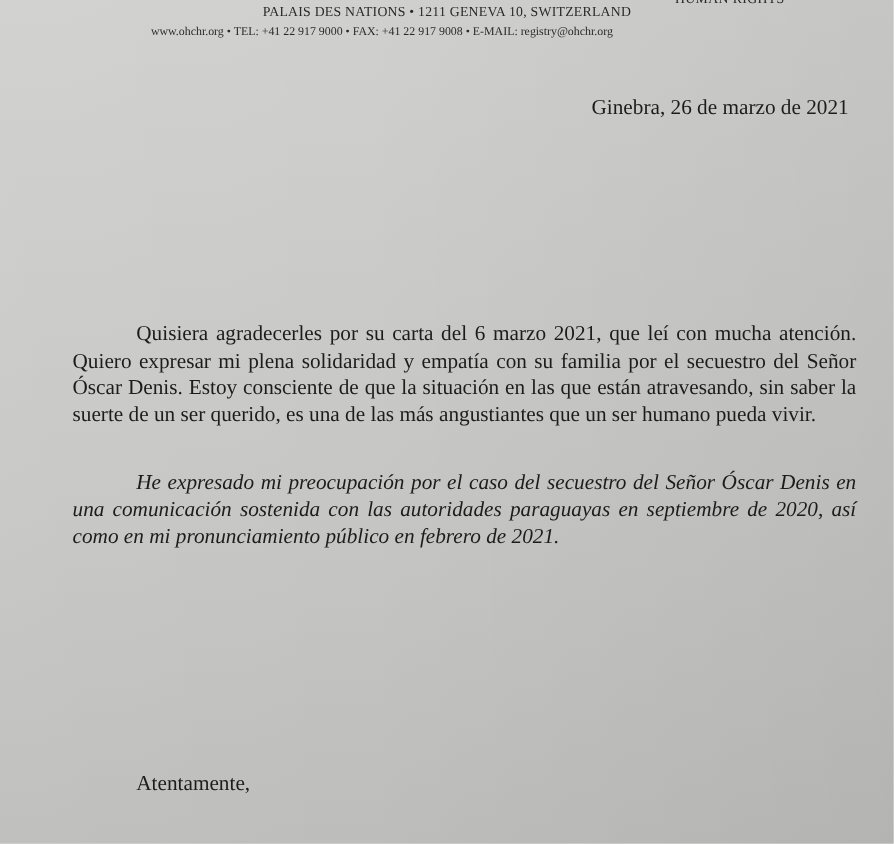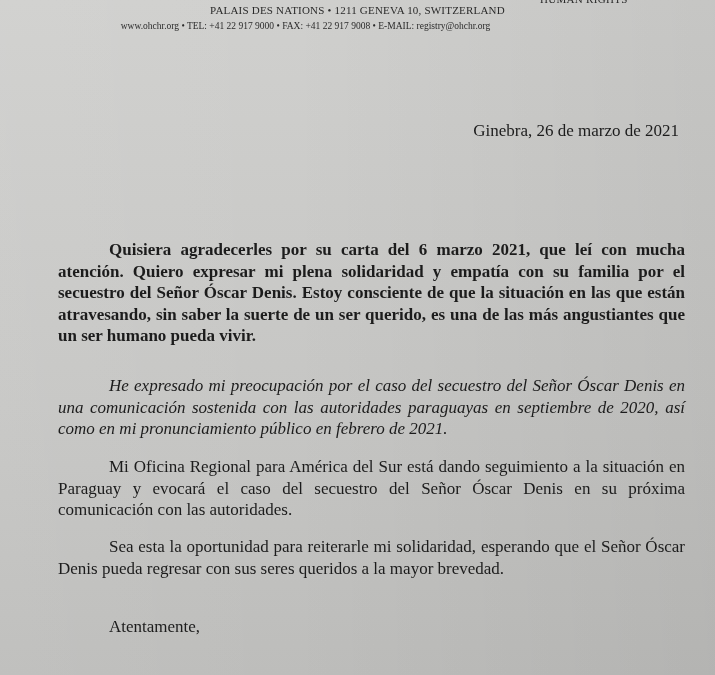--- a/index.html
+++ b/index.html
@@ -48,39 +48,38 @@
       width: 611px;
       text-align: center;
       font-size: 9.5px;
       color: #2a2a2a;
     }
     .date {
       position: absolute;
       top: 76px;
       right: 36px;
       font-size: 17px;
-      margin-top: 45px;
     }
     .salutation {
       position: absolute;
       top: 192px;
       left: 58px;
       font-size: 17px;
     }
     .para {
       position: absolute;
       left: 58px;
       width: 627px;
       font-size: 17px;
       line-height: 21.5px;
       text-align: justify;
       text-indent: 51px;
       margin: 0;
     }
-    .p1 { top: 239px; font-weight: bold; }
+    .p1 { top: 256px; }
     .p2 { top: 375px; font-style: italic; }
     .p3 { top: 456px; }
     .p4 { top: 536px; }
     .closing {
       position: absolute;
       top: 617px;
       left: 109px;
       font-size: 17px;
     }
   </style>
@@ -90,17 +89,15 @@
 <div class="page">
   <div class="letterhead-cut">HUMAN RIGHTS</div>
   <div class="letterhead-address">PALAIS DES NATIONS • 1211 GENEVA 10, SWITZERLAND</div>
   <div class="letterhead-contact">www.ohchr.org • TEL:  +41 22 917 9000 • FAX:  +41 22 917 9008 • E-MAIL:  registry@ohchr.org</div>
 
   <div class="date">Ginebra, 26 de marzo de 2021</div>
 
 
   <p class="para p1">Quisiera agradecerles por su carta del 6 marzo 2021, que leí con mucha atención. Quiero expresar mi plena solidaridad y empatía con su familia por el secuestro del Señor Óscar Denis. Estoy consciente de que la situación en las que están atravesando, sin saber la suerte de un ser querido, es una de las más angustiantes que un ser humano pueda vivir.</p>
   <p class="para p2">He expresado mi preocupación por el caso del secuestro del Señor Óscar Denis en una comunicación sostenida con las autoridades paraguayas en septiembre de 2020, así como en mi pronunciamiento público en febrero de 2021.</p>
-  <p class="para p3">Mi Oficina Regional para América del Sur está dando seguimiento a la situación en Paraguay y evocará el caso del secuestro del Señor Óscar Denis en su próxima comunicación con las autoridades.</p>
-  <p class="para p4">Sea esta la oportunidad para reiterarle mi solidaridad, esperando que el Señor Óscar Denis pueda regresar con sus seres queridos a la mayor brevedad.</p>
 
   <div class="closing">Atentamente,</div>
 </div>
 
 </body></html>

